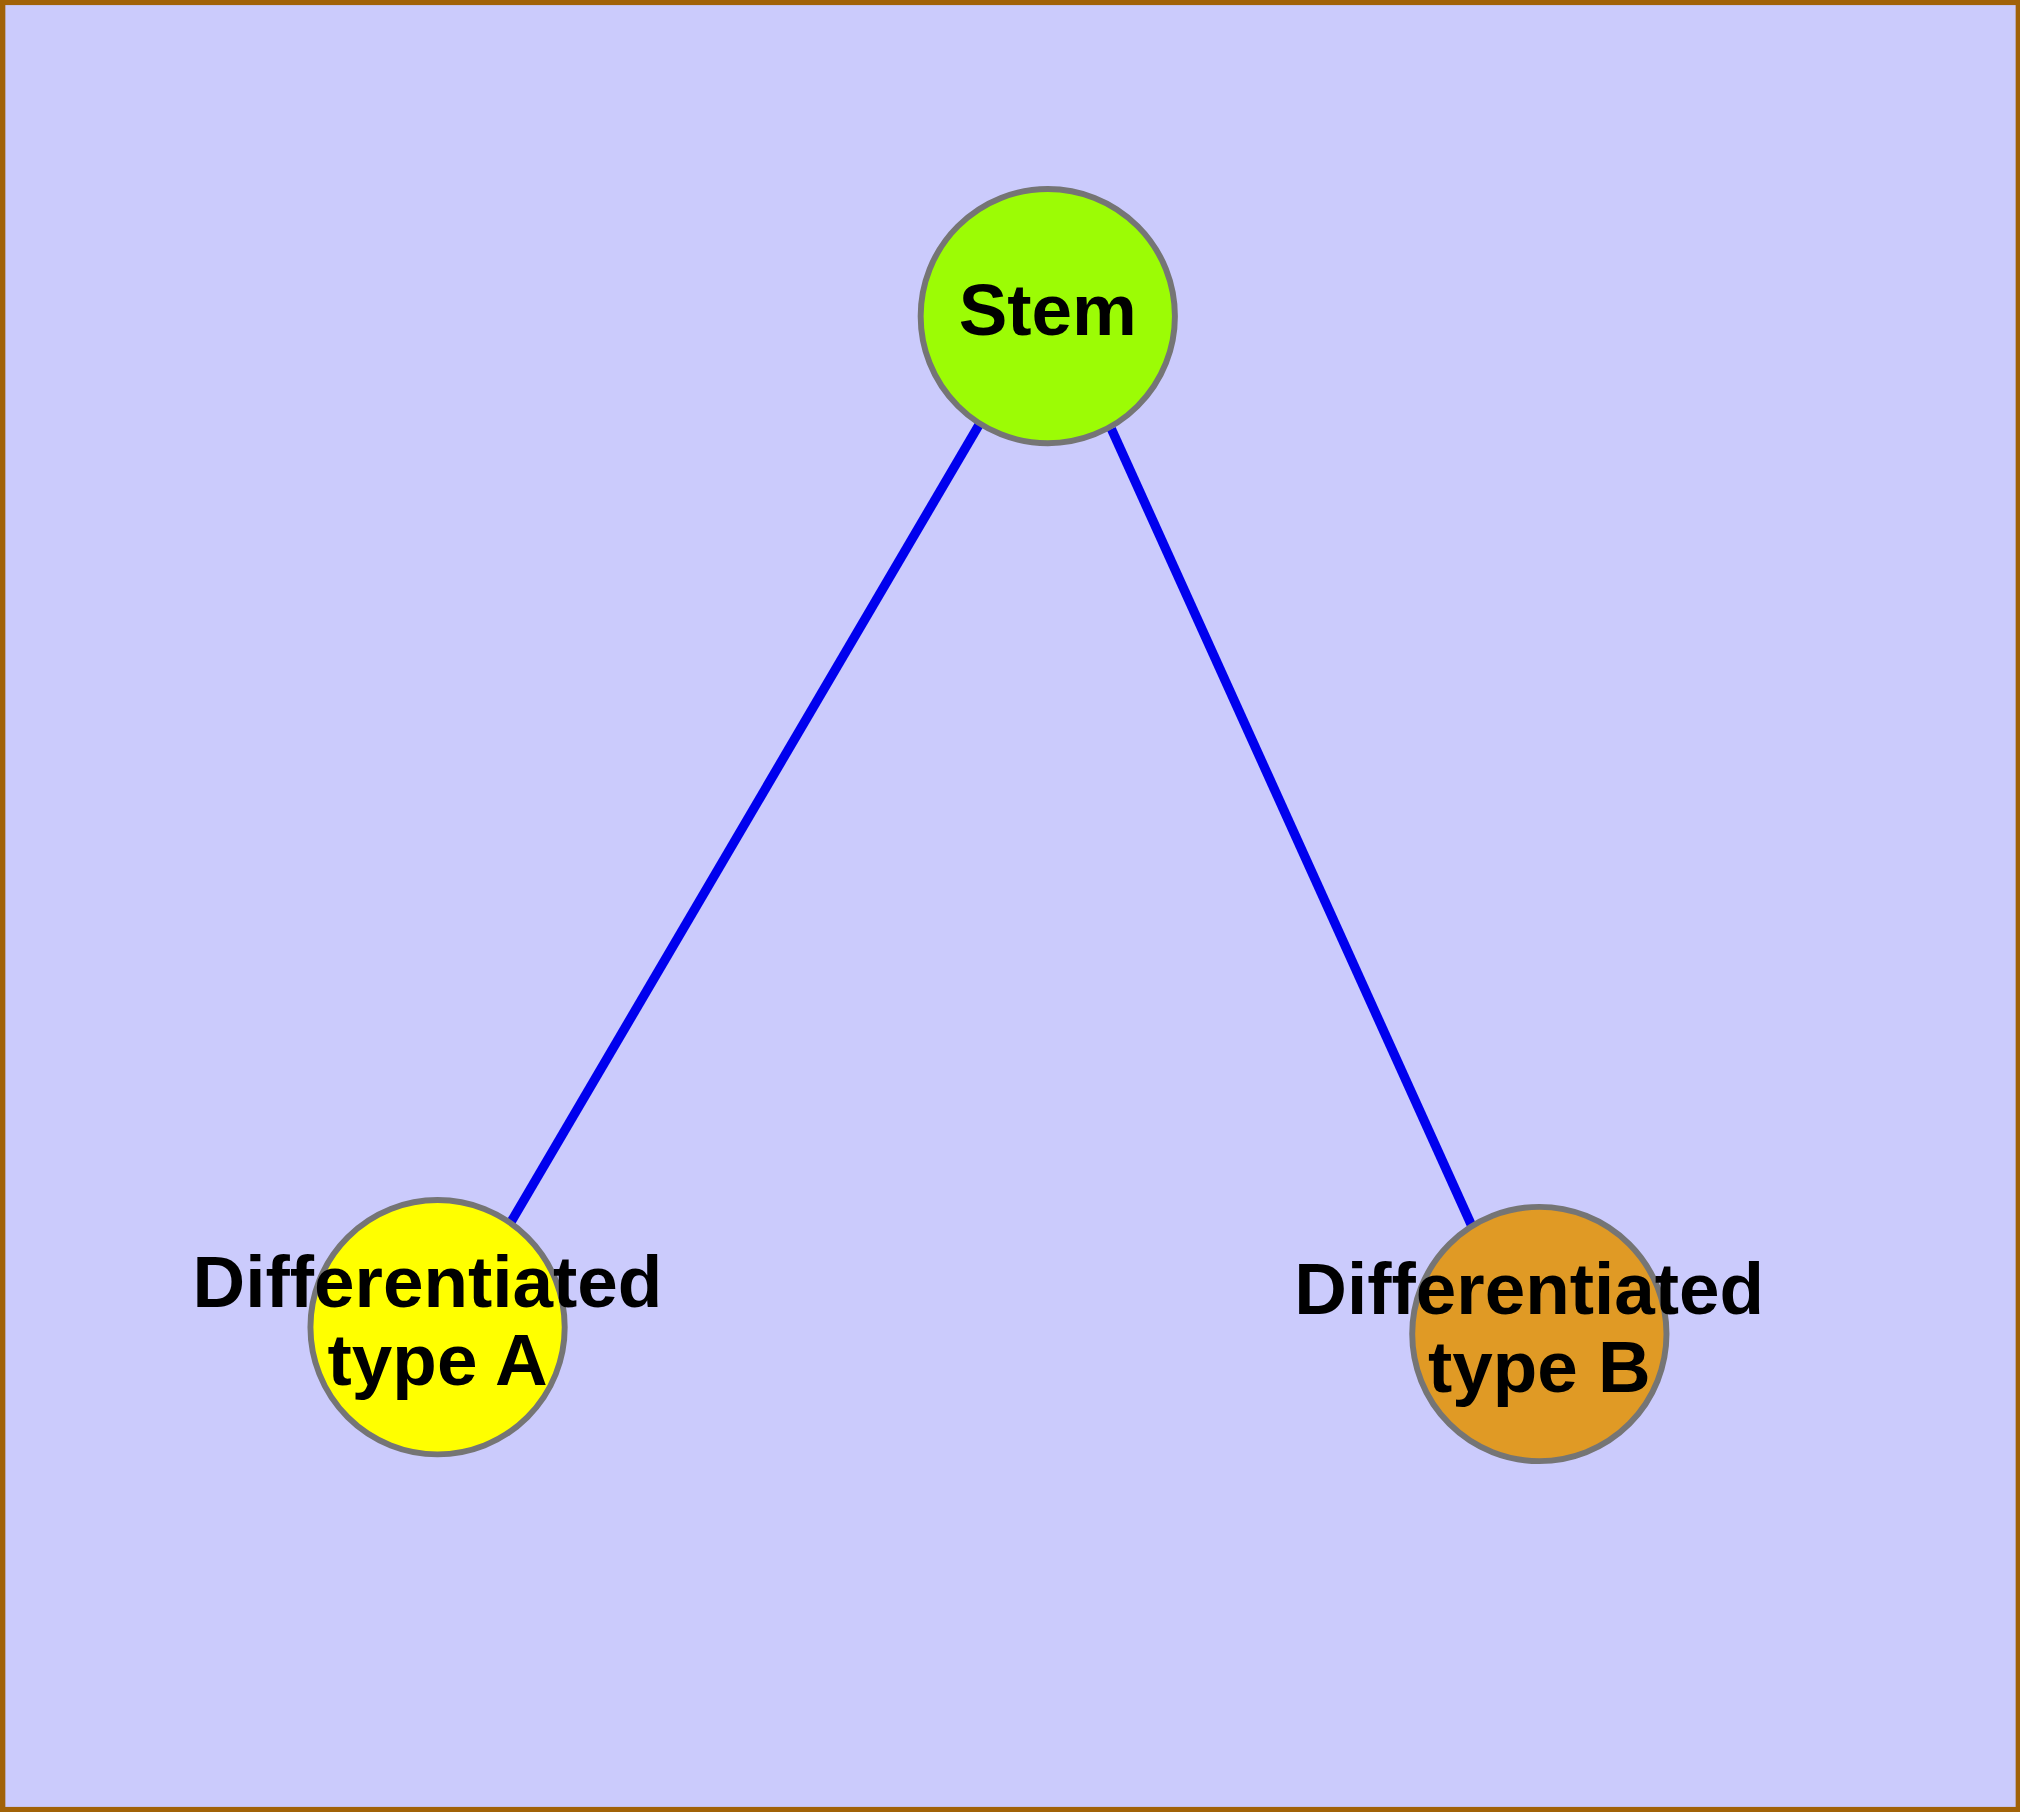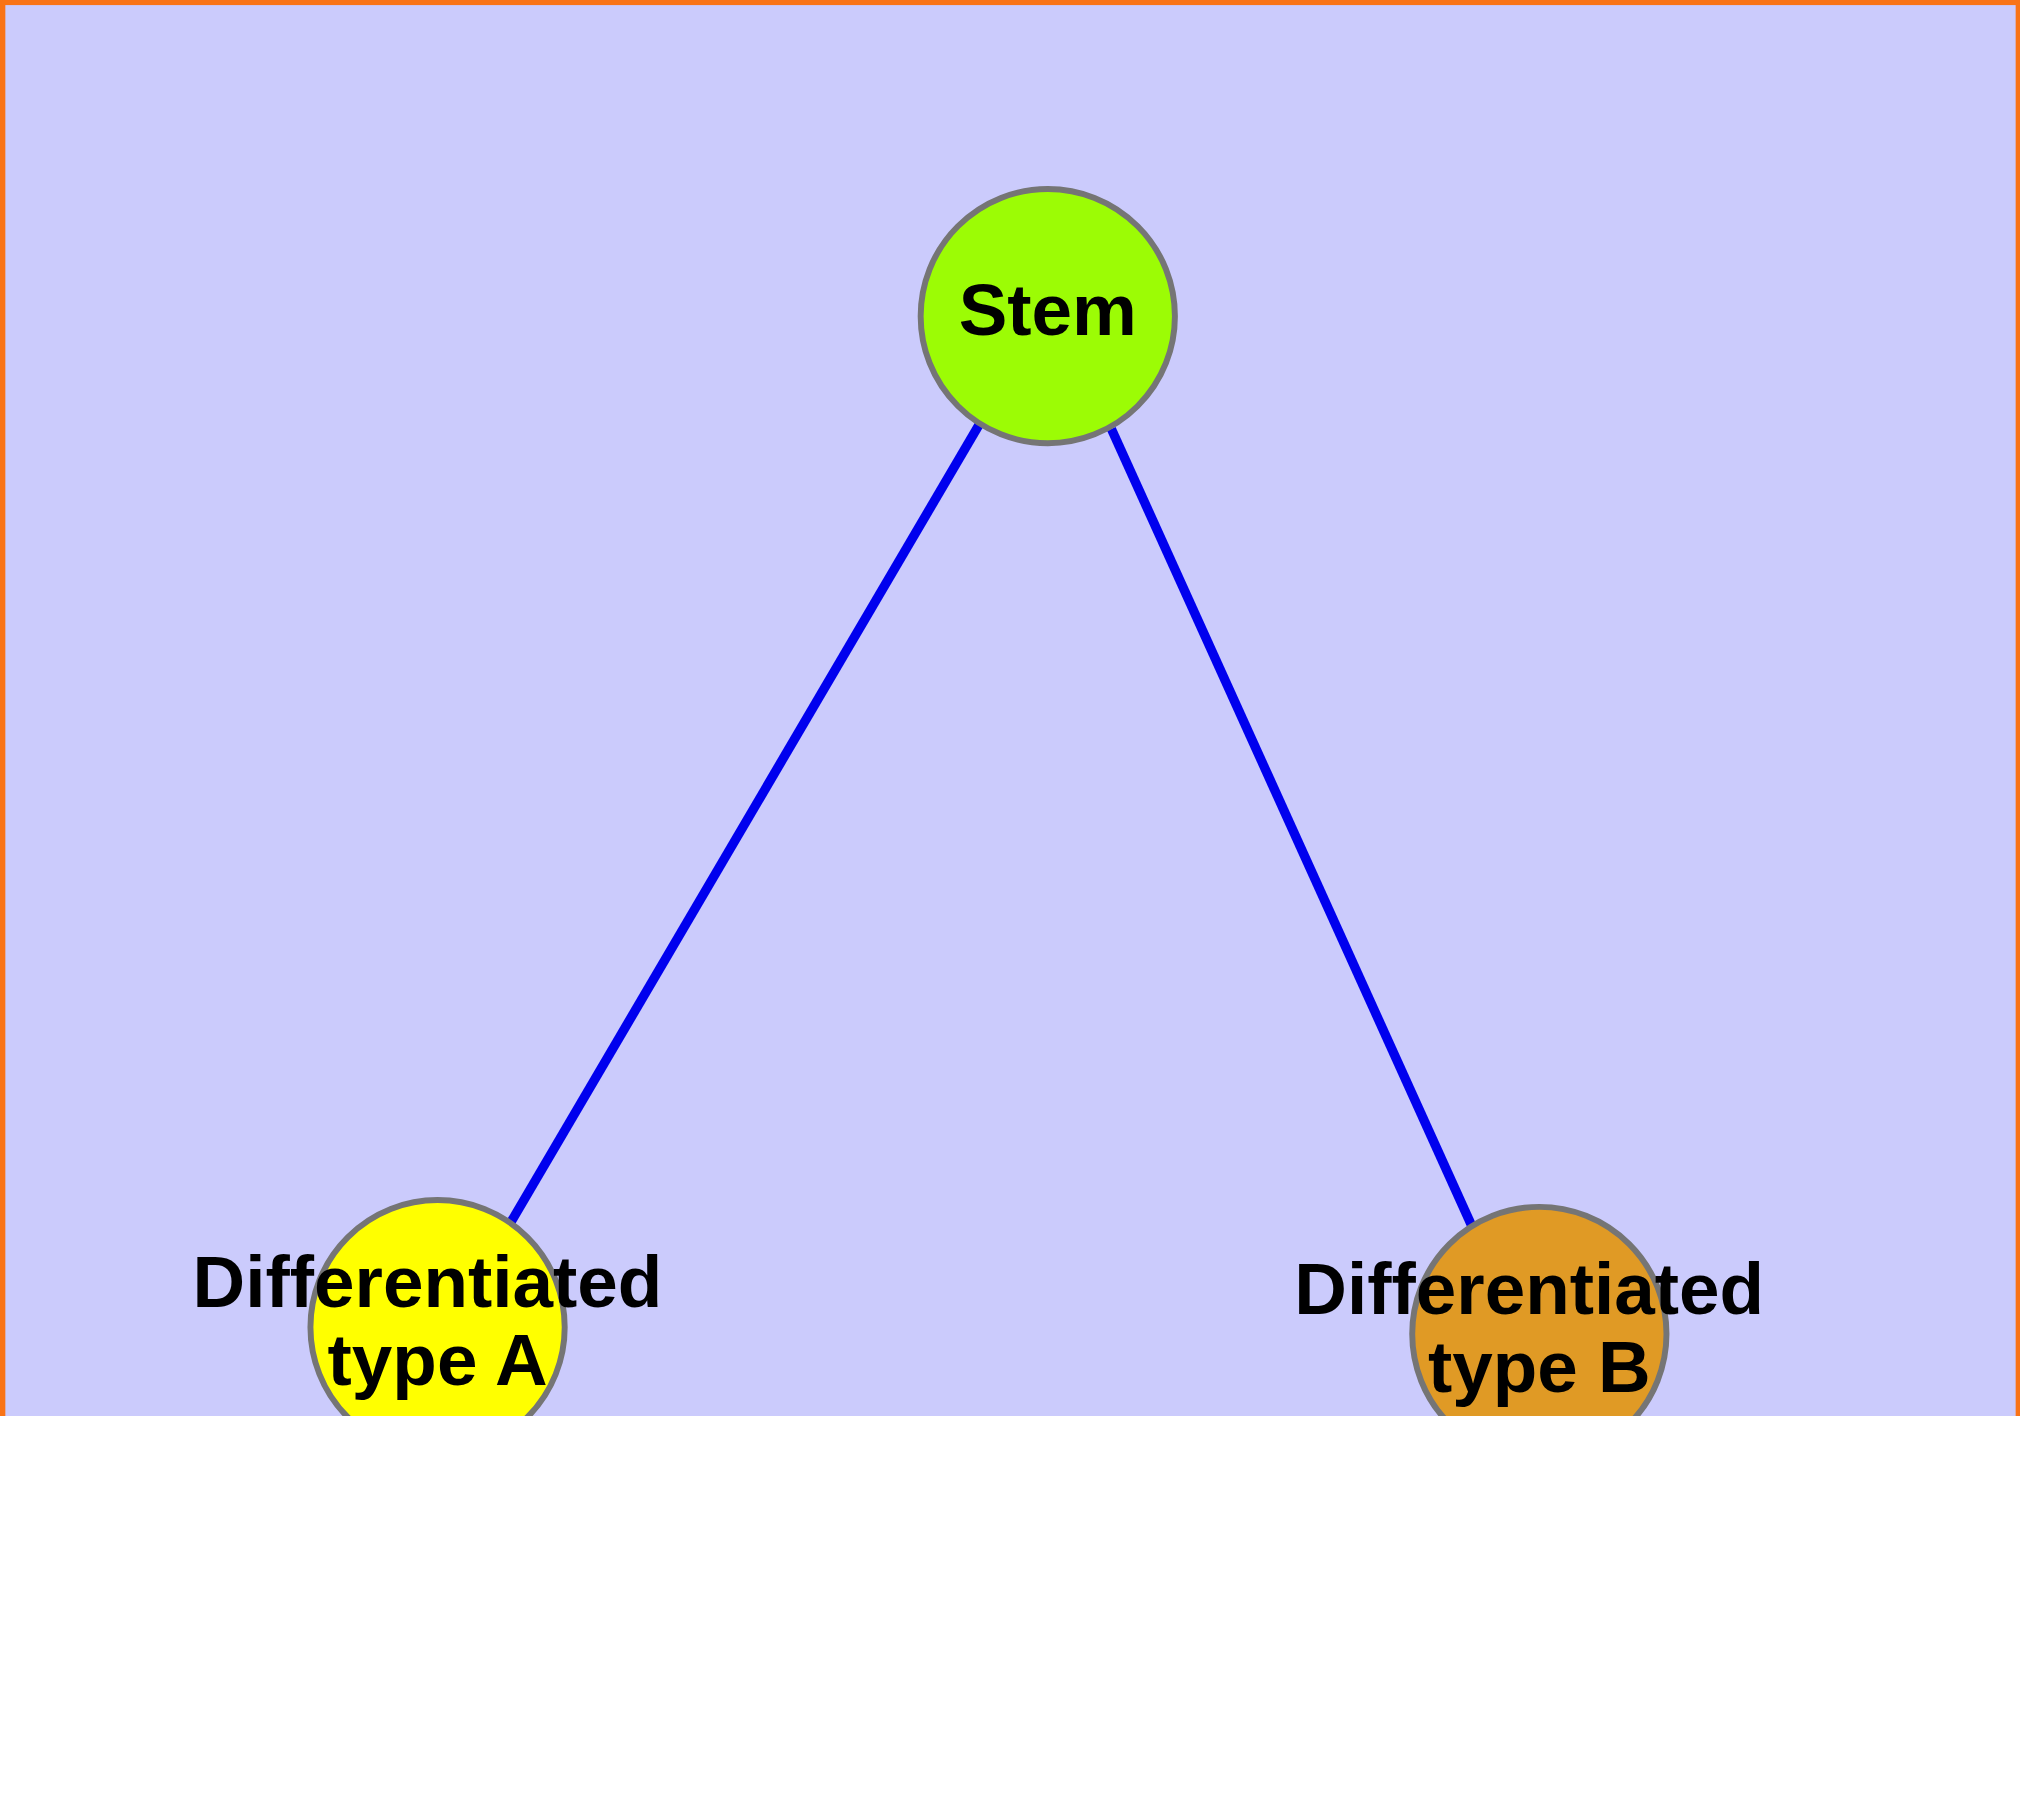--- a/index.html
+++ b/index.html
@@ -3,22 +3,22 @@
 <meta charset="utf-8">
 <style>
   html, body {
     margin: 0;
     padding: 0;
     background: #ffffff;
   }
   #canvas {
     position: relative;
     width: 2021px;
-    height: 1416px;
-    background: #f97316;
+    height: 1812px;
+    background: #a16207;
     overflow: hidden;
     font-family: "Liberation Sans", sans-serif;
   }
   #graph-svg {
     display: block;
     width: 2021px;
     height: 1812px;
   }
   .node-label {
     font-family: "Liberation Sans", sans-serif;

